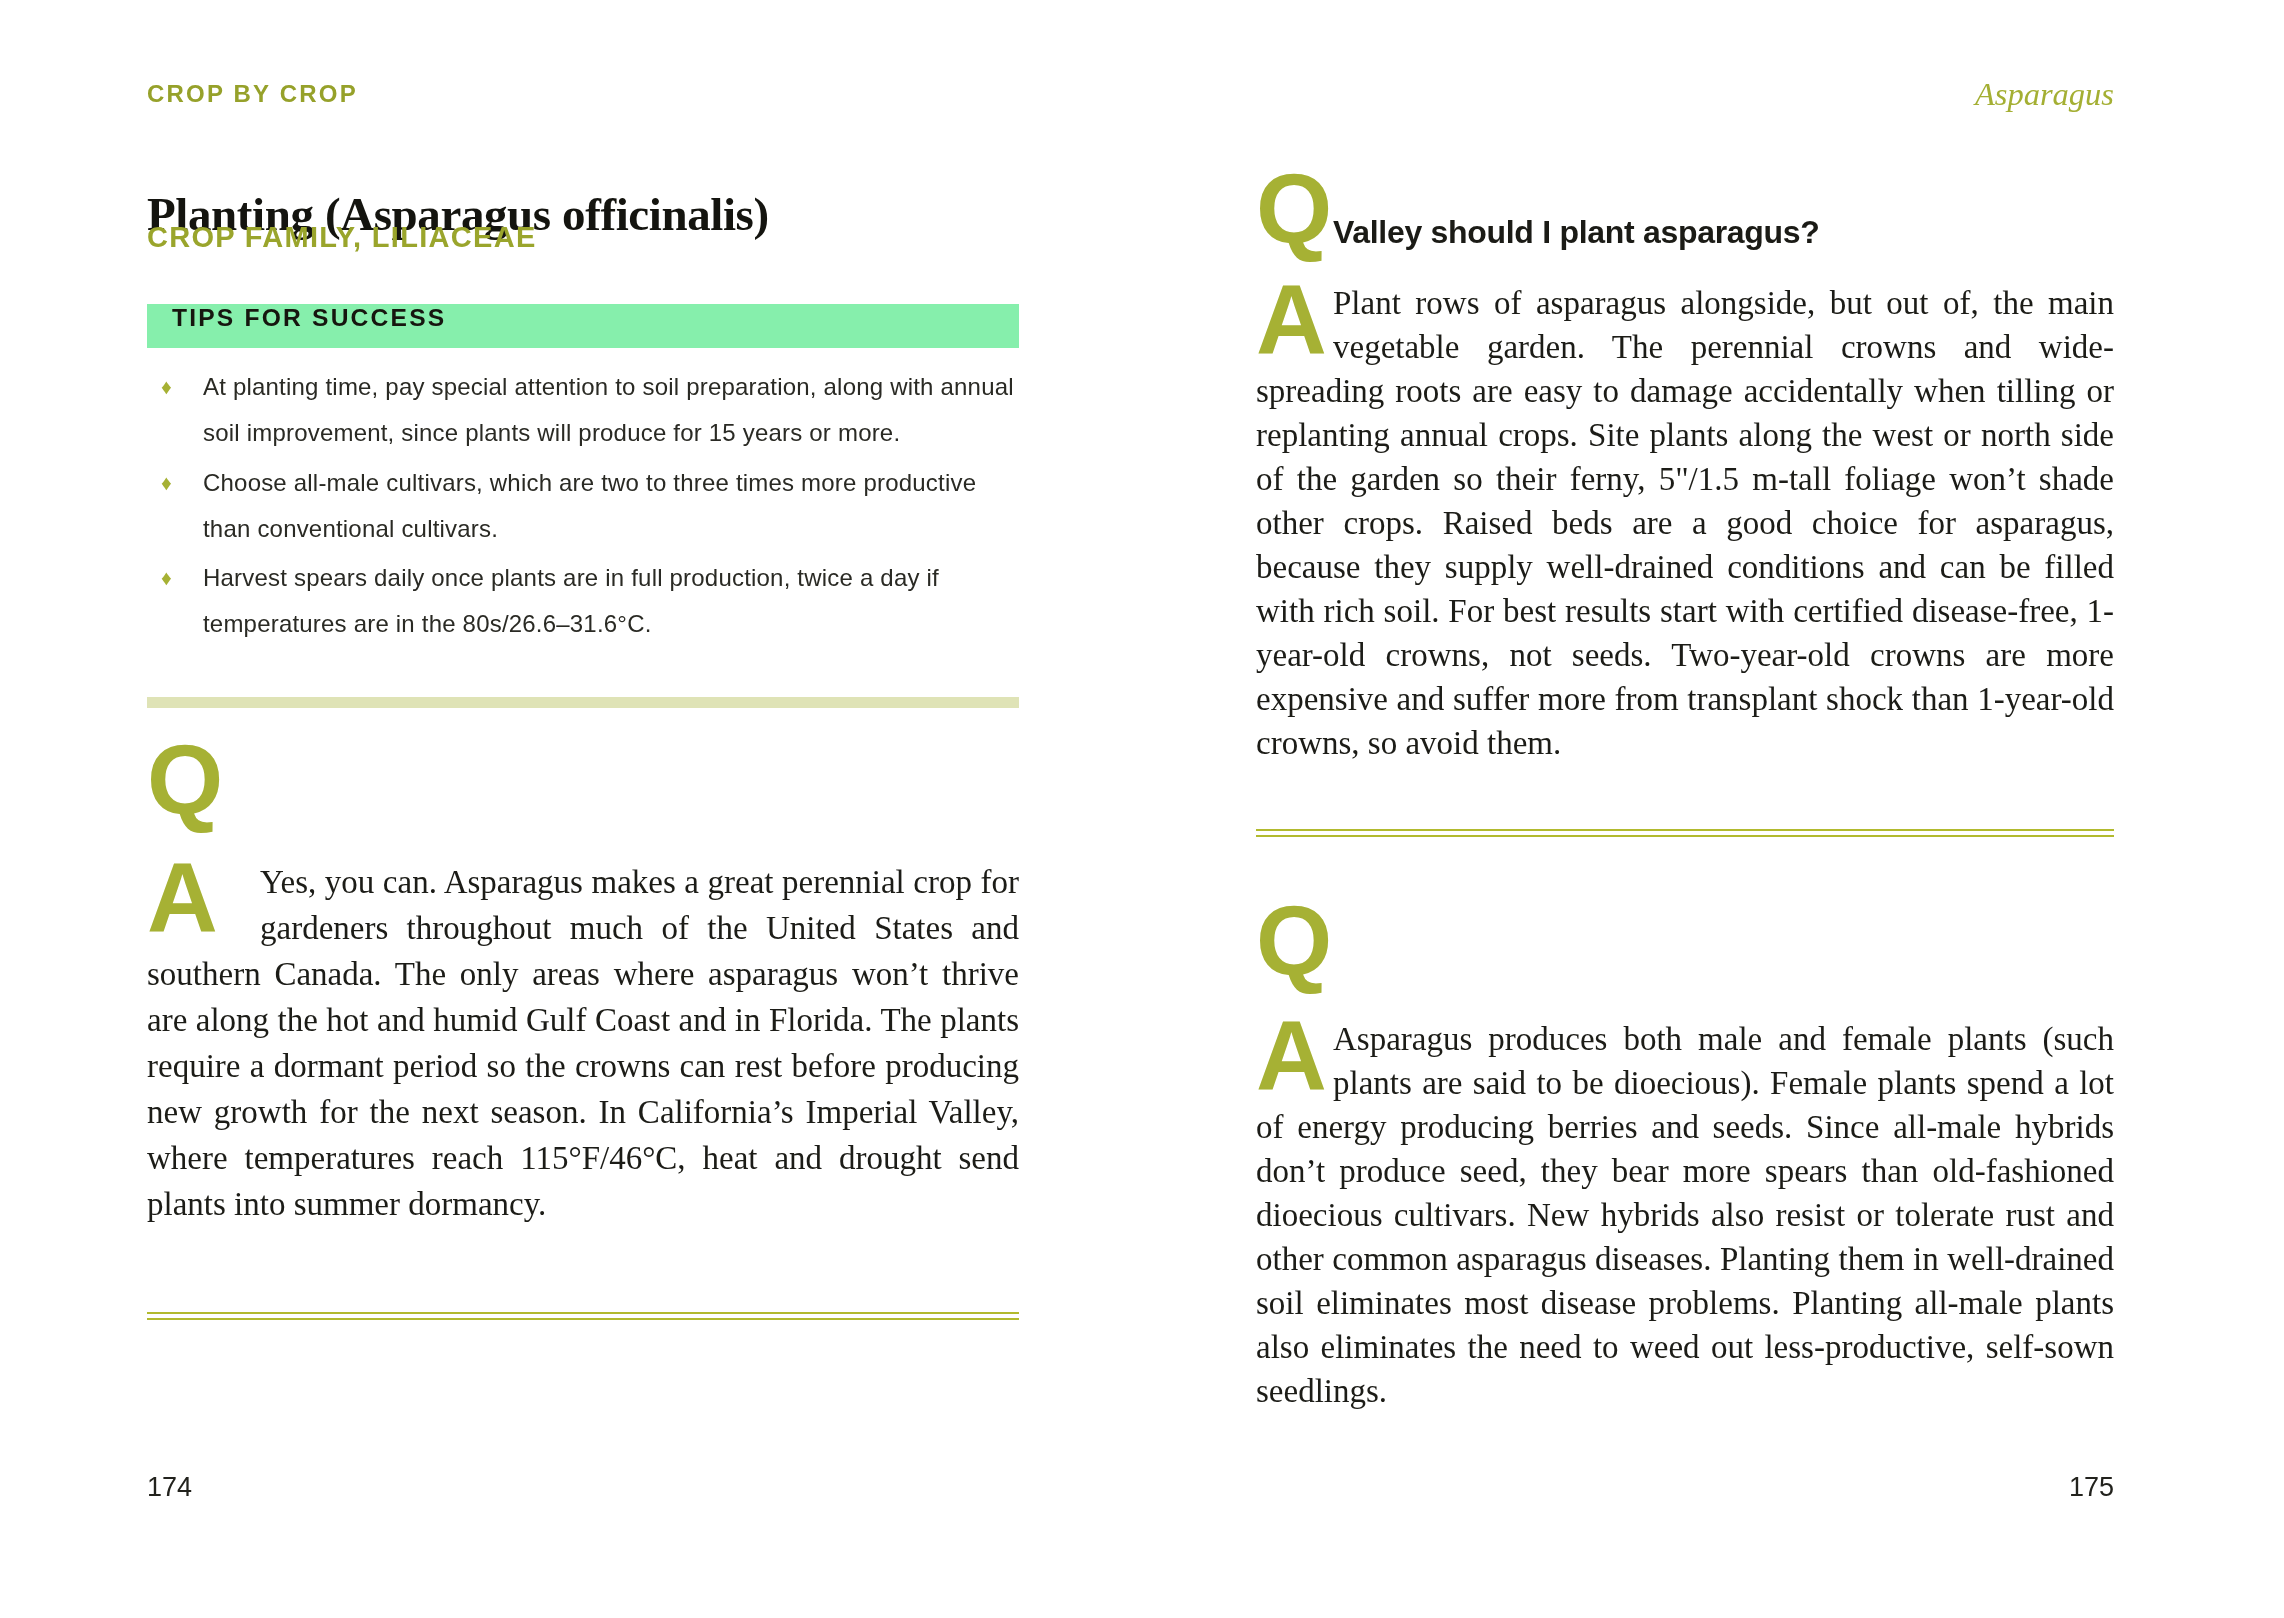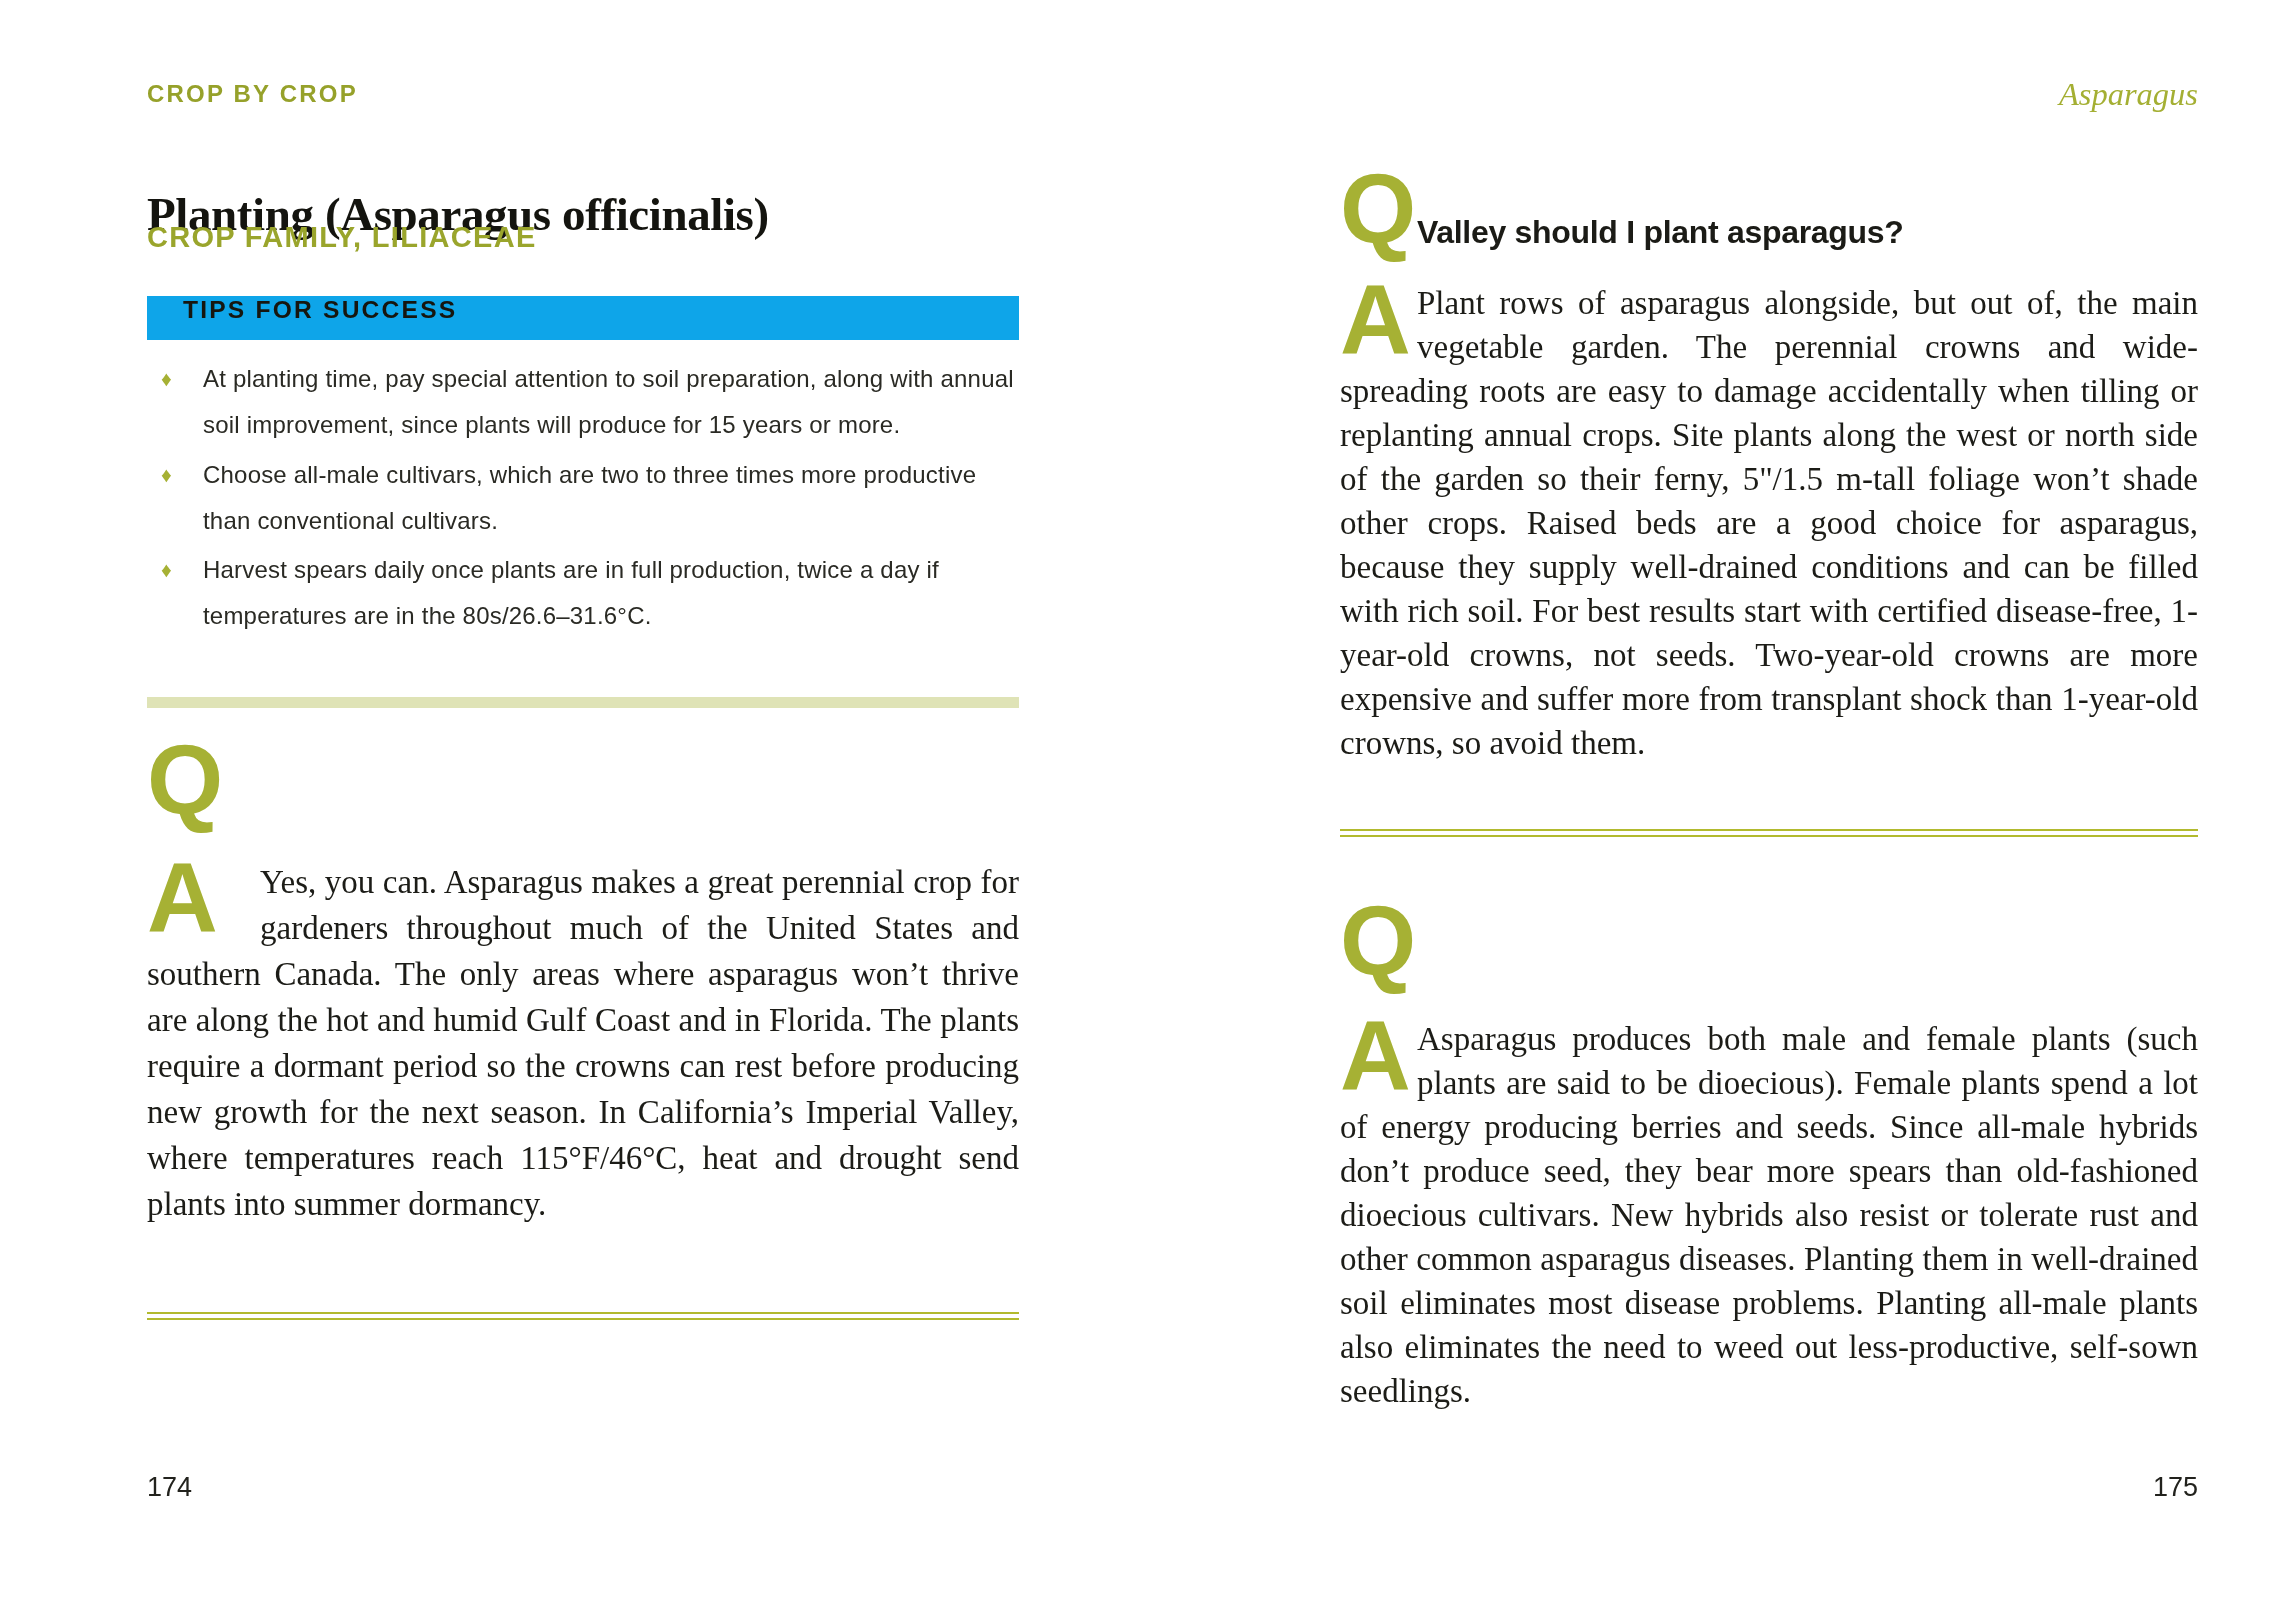--- a/index.html
+++ b/index.html
@@ -6,21 +6,21 @@
   body{
     position:relative;
     width:2284px;height:1618px;
     background:#ffffff;
     font-family:"Liberation Sans",sans-serif;
     color:#1d1d1a;
     overflow:hidden;
   }
   .page{position:absolute;top:0;height:100%;}
   #page-left{left:147px;width:872px;}
-  #page-right{left:1340px;width:858px;}
+  #page-right{left:1256px;width:858px;}
 
   
   .running-head-left{
     position:absolute;top:81px;left:0;
     font:600 24px/26px "Liberation Sans",sans-serif;
     letter-spacing:2.2px;color:#96a12a;
   }
   .running-head-right{
     position:absolute;top:77px;right:0;
     font:italic 400 32.5px/35px "Liberation Serif",serif;
@@ -36,24 +36,24 @@
   .crop-title .binomial{}
   .family-line{
     position:absolute;top:221px;left:0;
     font:600 29px/33px "Liberation Sans",sans-serif;
     letter-spacing:1.3px;color:#9aa52c;
   }
 
   
   .tips-box{position:absolute;top:296px;left:0;width:100%;}
   .tips-band{
-    height:44px;line-height:46px;background:#0ea5e9;
-    padding-left:36px;box-sizing:border-box;
+    height:44px;line-height:46px;background:#86efac;
+    padding-left:25px;box-sizing:border-box;
     font:700 24.6px "Liberation Sans",sans-serif;
-    letter-spacing:2.2px;color:#16160f;
+    letter-spacing:2.2px;color:#16160f;margin-top:8px;
   }
   .tips-list{margin:16px 0 0;padding:0;list-style:none;}
   .tips-list li{
     position:relative;padding-left:56px;margin-bottom:3.5px;
     font:400 24px/46px "Liberation Sans",sans-serif;
     letter-spacing:0.2px;color:#2a2a24;
   }
   .diamond{
     position:absolute;left:14px;top:0;
     font-size:21px;line-height:46px;color:#a6b134;

